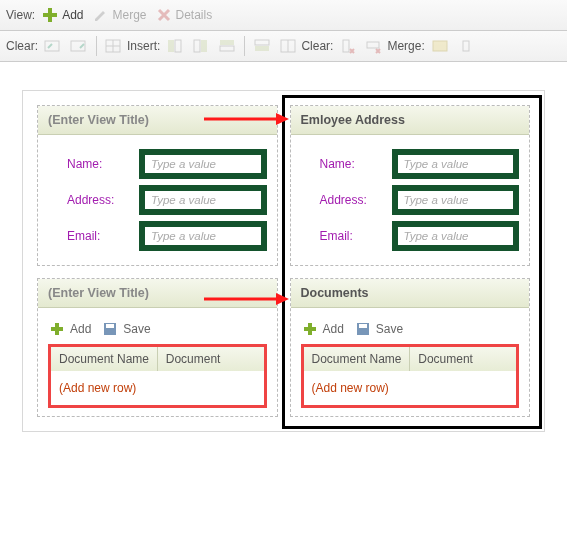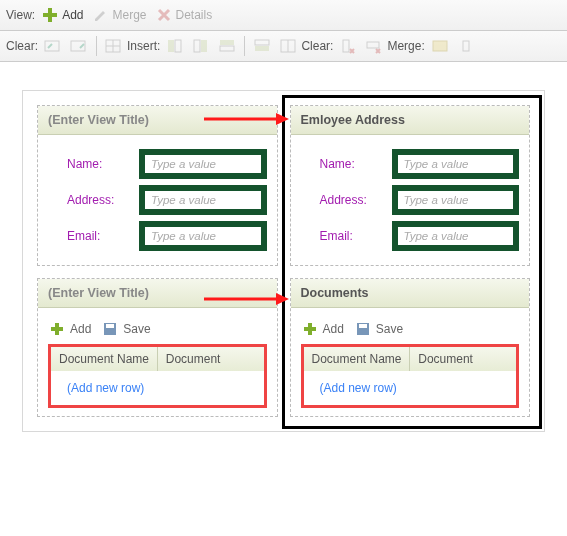--- a/index.html
+++ b/index.html
@@ -22,21 +22,21 @@
 .view .body { padding: 8px 10px; }
 .frow { display: flex; align-items: center; margin: 6px 0; }
 .frow .fl { width: 72px; color: #a21caf; font-size: 12px; margin-left: 19px; }
 .frow .fi { flex: 1; border: 6px solid #14532d; background: #fff; padding: 3px 6px; color: #aaa; font-style: italic; font-size: 11.5px; min-height: 20px; }
 .mini-tb { display: flex; align-items: center; gap: 10px; padding: 4px 0 6px; }
 .mini-btn { display: inline-flex; align-items: center; gap: 4px; color: #666; cursor: pointer; }
 .tbl { border: 3px solid #ef4444; }
 .tbl .thead { display: flex; background: linear-gradient(#f5f7ec,#e7ecd5); }
 .tbl .th { flex: 1; padding: 5px 8px; border-right: 1px solid #c9cfb3; color: #555; font-size: 12px; white-space: nowrap; overflow: hidden; }
 .tbl .th:last-child { border-right: none; }
-.tbl .trow { padding: 10px 8px; color: #3b82f6; font-size: 12px; margin-left: 8px; }
+.tbl .trow { padding: 10px 8px; color: #c2410c; font-size: 12px; }
 .hl-box { position: absolute; border: 3px solid #000; pointer-events: none; }
 .arrow { position: absolute; pointer-events: none; }
 </style>
 </head>
 <body>
 
 <div class="toolbar">
   <span class="lbl">View:</span>
   <span class="tb-btn">
     <span class="tb-ico">

